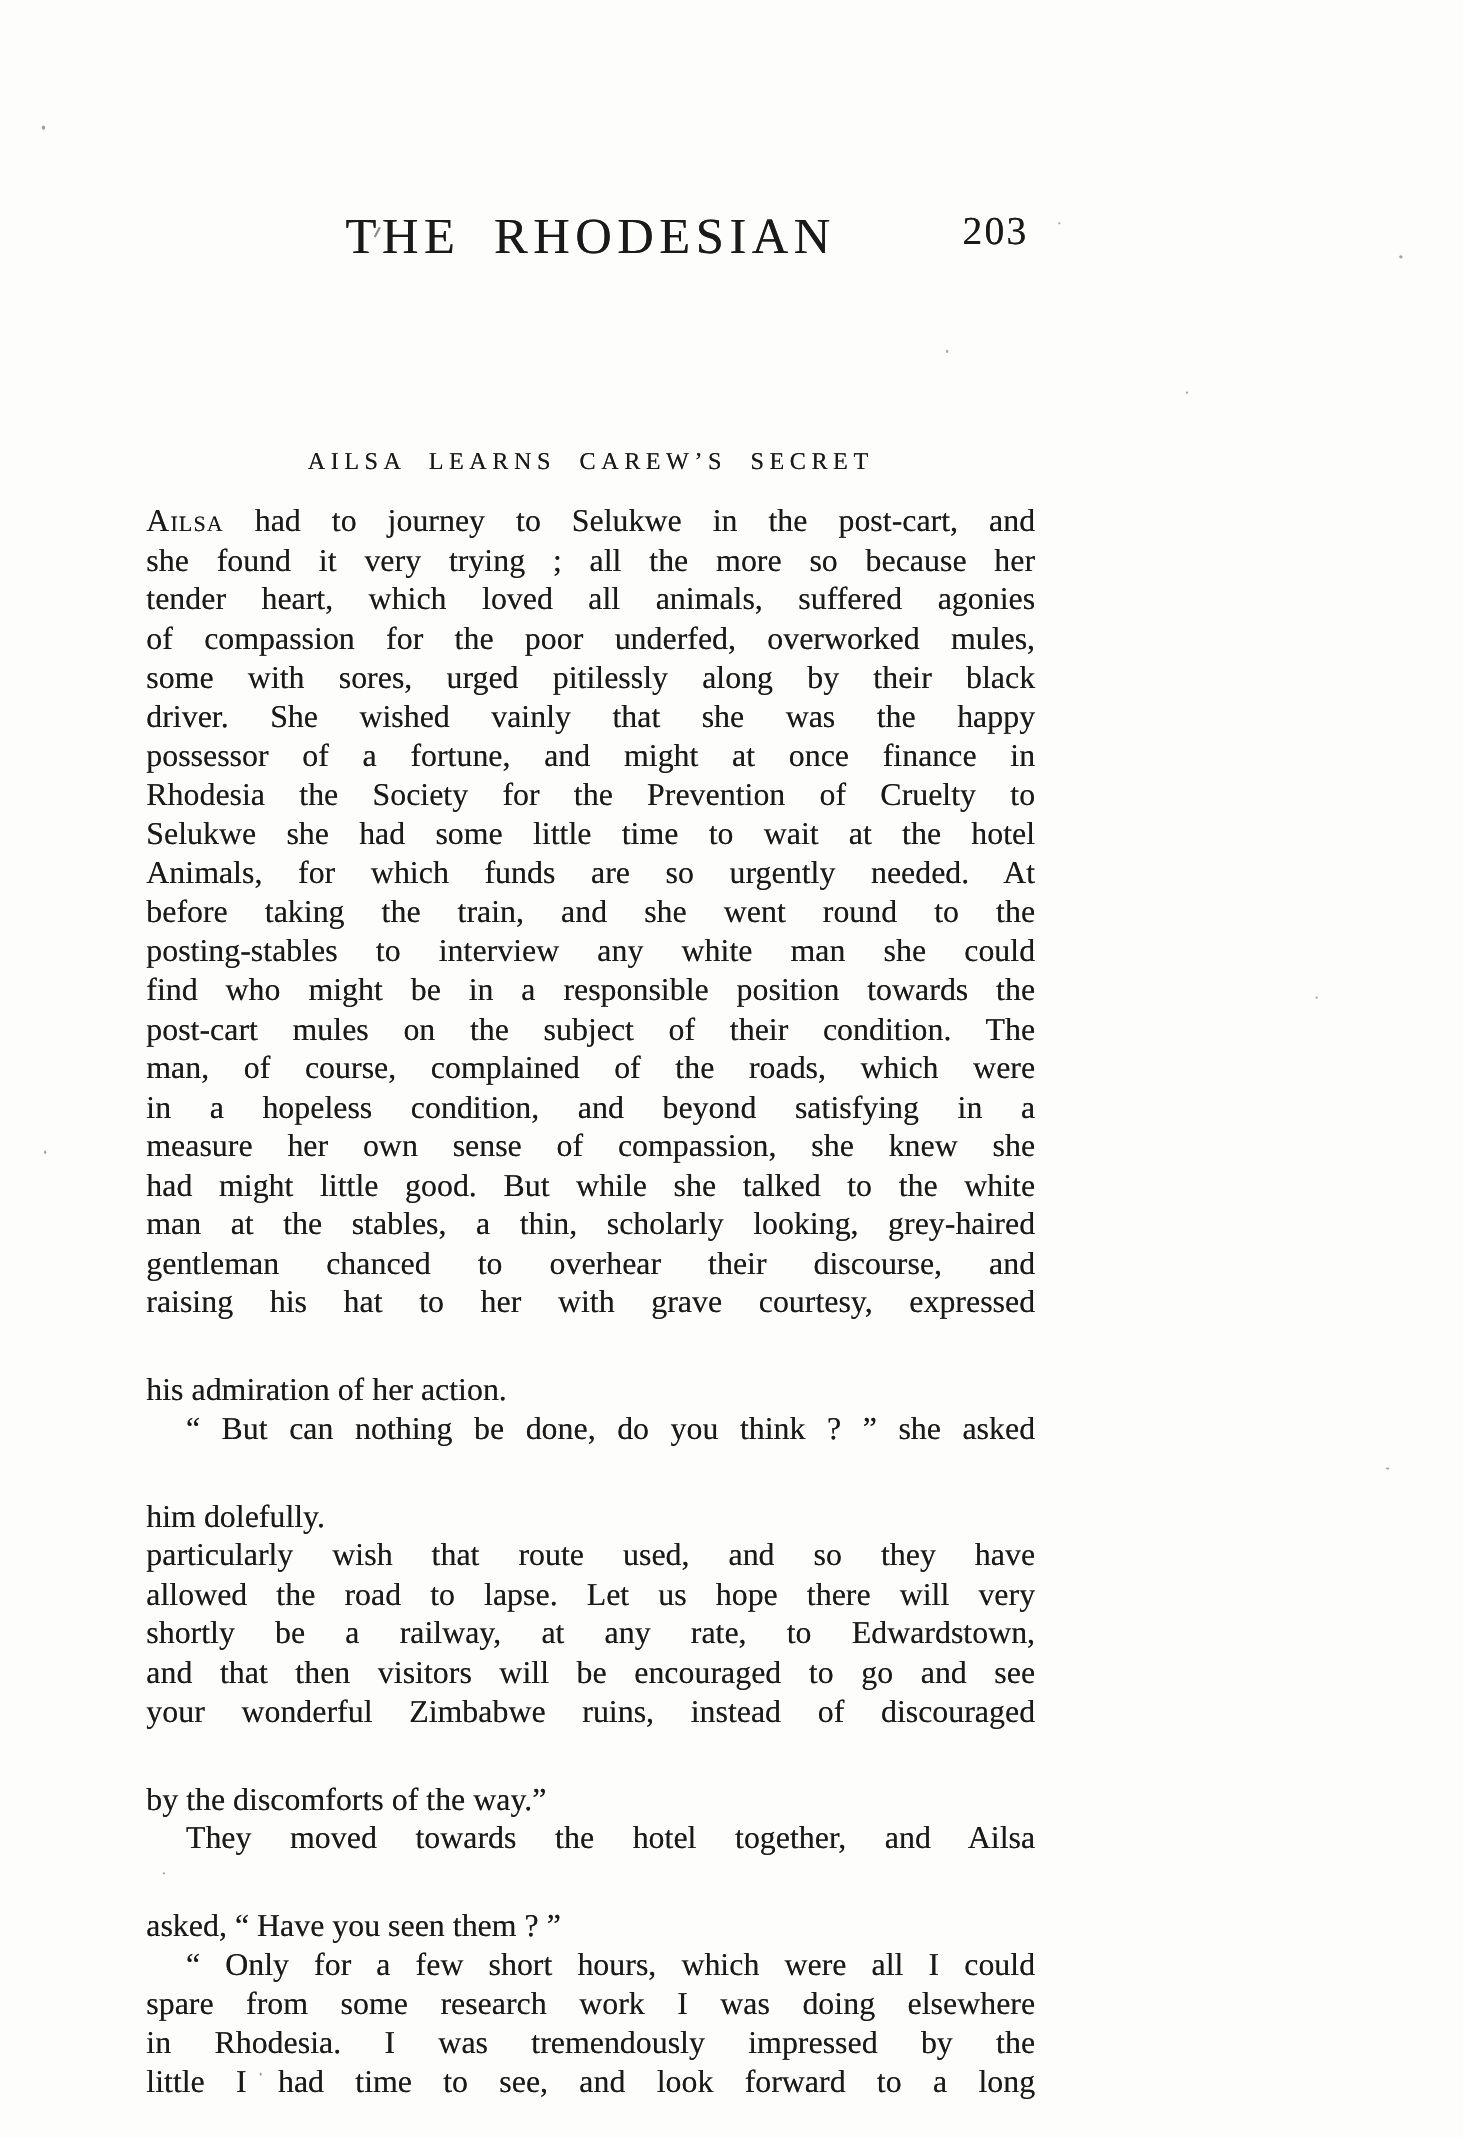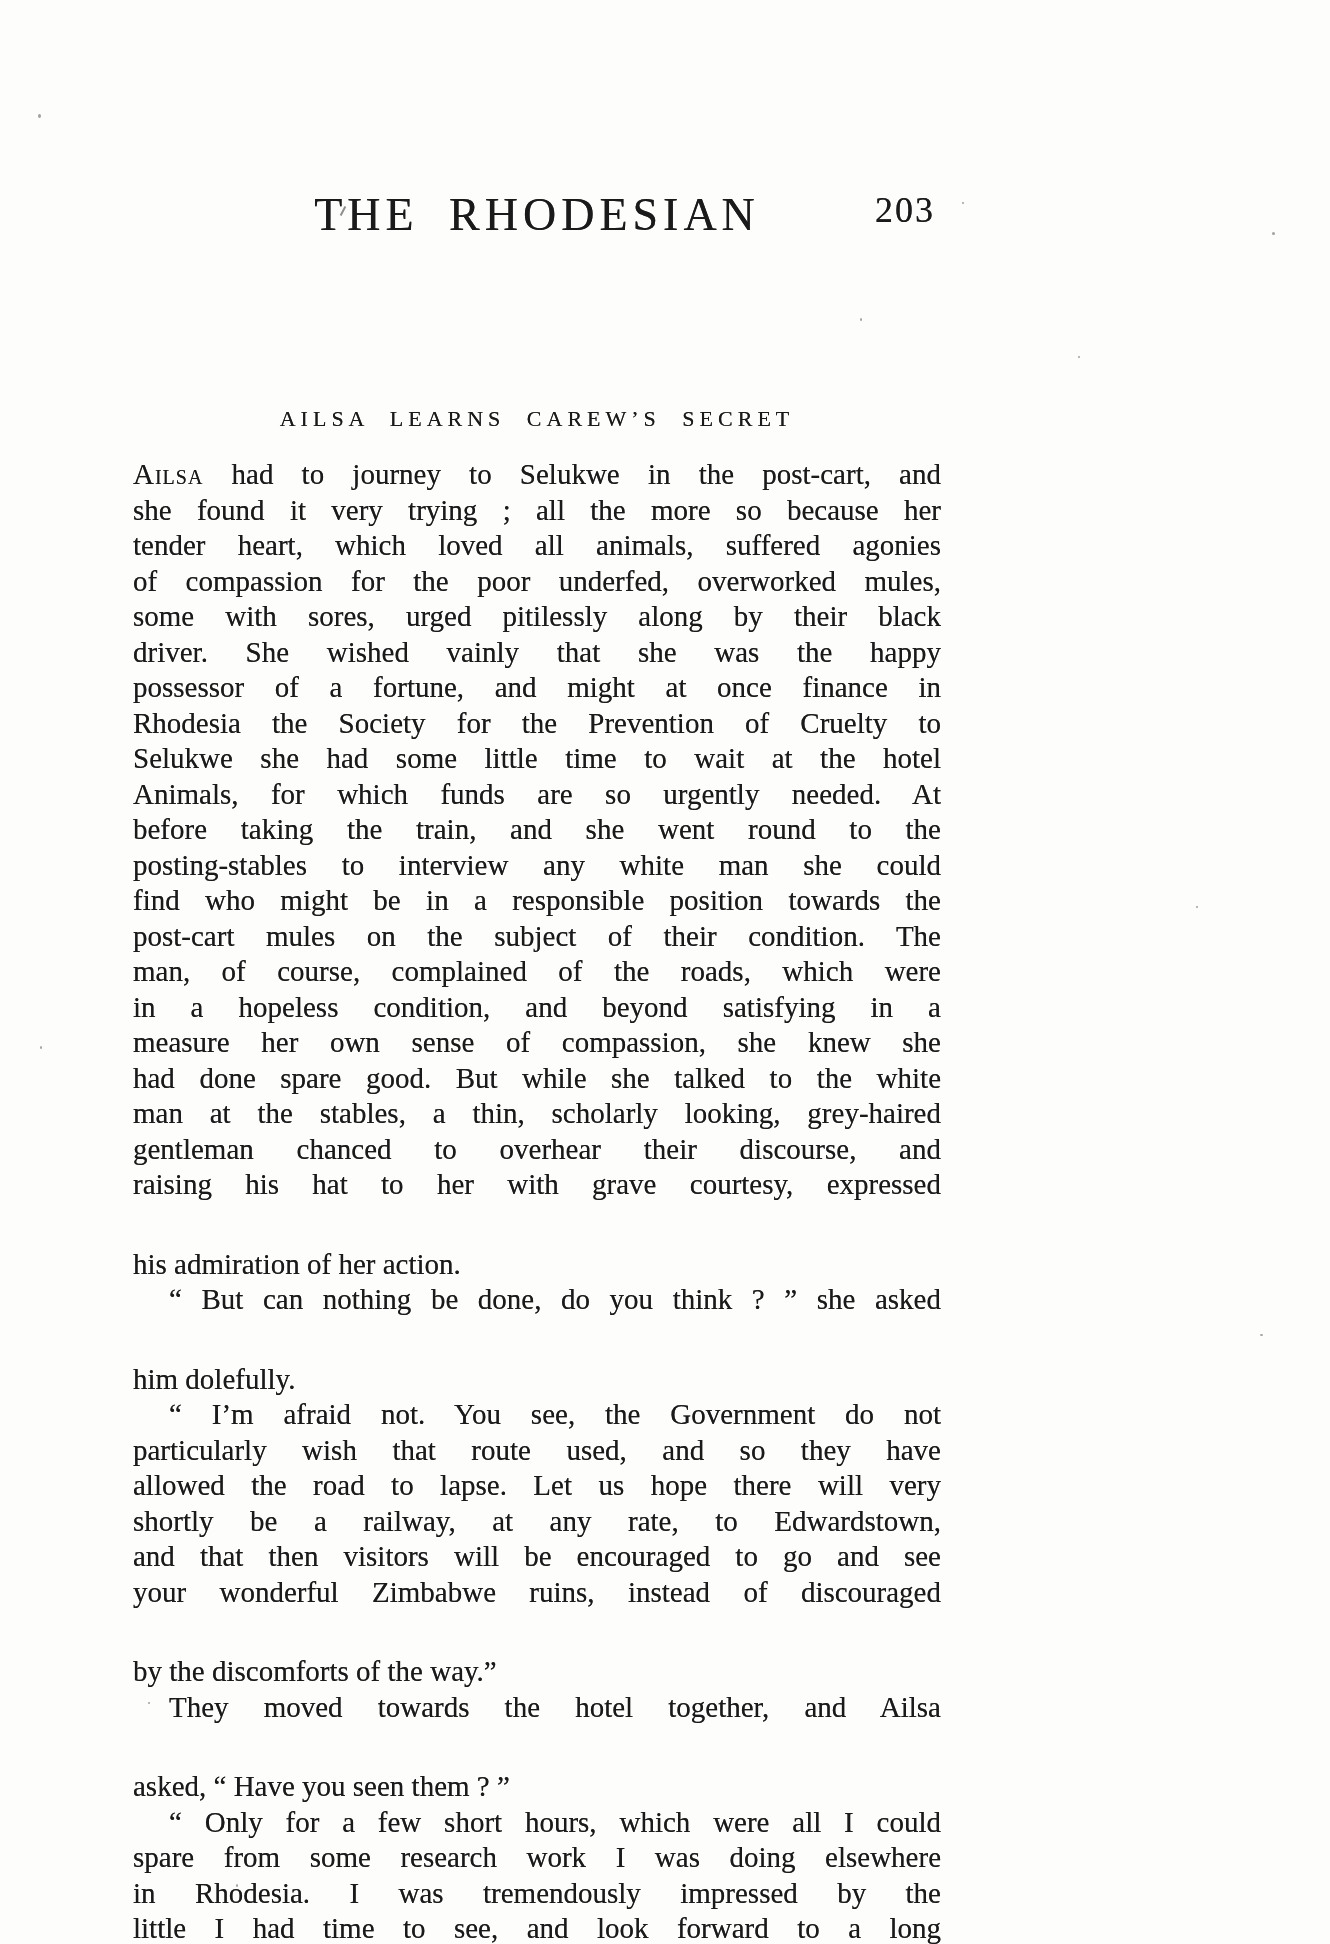--- a/index.html
+++ b/index.html
@@ -120,28 +120,27 @@
       <div class="line">Rhodesia the Society for the Prevention of Cruelty to</div>
       <div class="line">Selukwe she had some little time to wait at the hotel</div>
       <div class="line">Animals, for which funds are so urgently needed. At</div>
       <div class="line">before taking the train, and she went round to the</div>
       <div class="line">posting-stables to interview any white man she could</div>
       <div class="line">find who might be in a responsible position towards the</div>
       <div class="line">post-cart mules on the subject of their condition. The</div>
       <div class="line">man, of course, complained of the roads, which were</div>
       <div class="line">in a hopeless condition, and beyond satisfying in a</div>
       <div class="line">measure her own sense of compassion, she knew she</div>
-      <div class="line">had done spare good. But while she talked to the white</div>
+      <div class="line">had might little good. But while she talked to the white</div>
       <div class="line">man at the stables, a thin, scholarly looking, grey-haired</div>
       <div class="line">gentleman chanced to overhear their discourse, and</div>
       <div class="line">raising his hat to her with grave courtesy, expressed</div>
       <div class="line para-last">his admiration of her action.</div>
       <div class="line indent">“ But can nothing be done, do you think ? ” she asked</div>
       <div class="line para-last">him dolefully.</div>
-      <div class="line indent">“ I’m afraid not. You see, the Government do not</div>
       <div class="line">particularly wish that route used, and so they have</div>
       <div class="line">allowed the road to lapse. Let us hope there will very</div>
       <div class="line">shortly be a railway, at any rate, to Edwardstown,</div>
       <div class="line">and that then visitors will be encouraged to go and see</div>
       <div class="line">your wonderful Zimbabwe ruins, instead of discouraged</div>
       <div class="line para-last">by the discomforts of the way.”</div>
       <div class="line indent">They moved towards the hotel together, and Ailsa</div>
       <div class="line para-last">asked, “ Have you seen them ? ”</div>
       <div class="line indent">“ Only for a few short hours, which were all I could</div>
       <div class="line">spare from some research work I was doing elsewhere</div>

